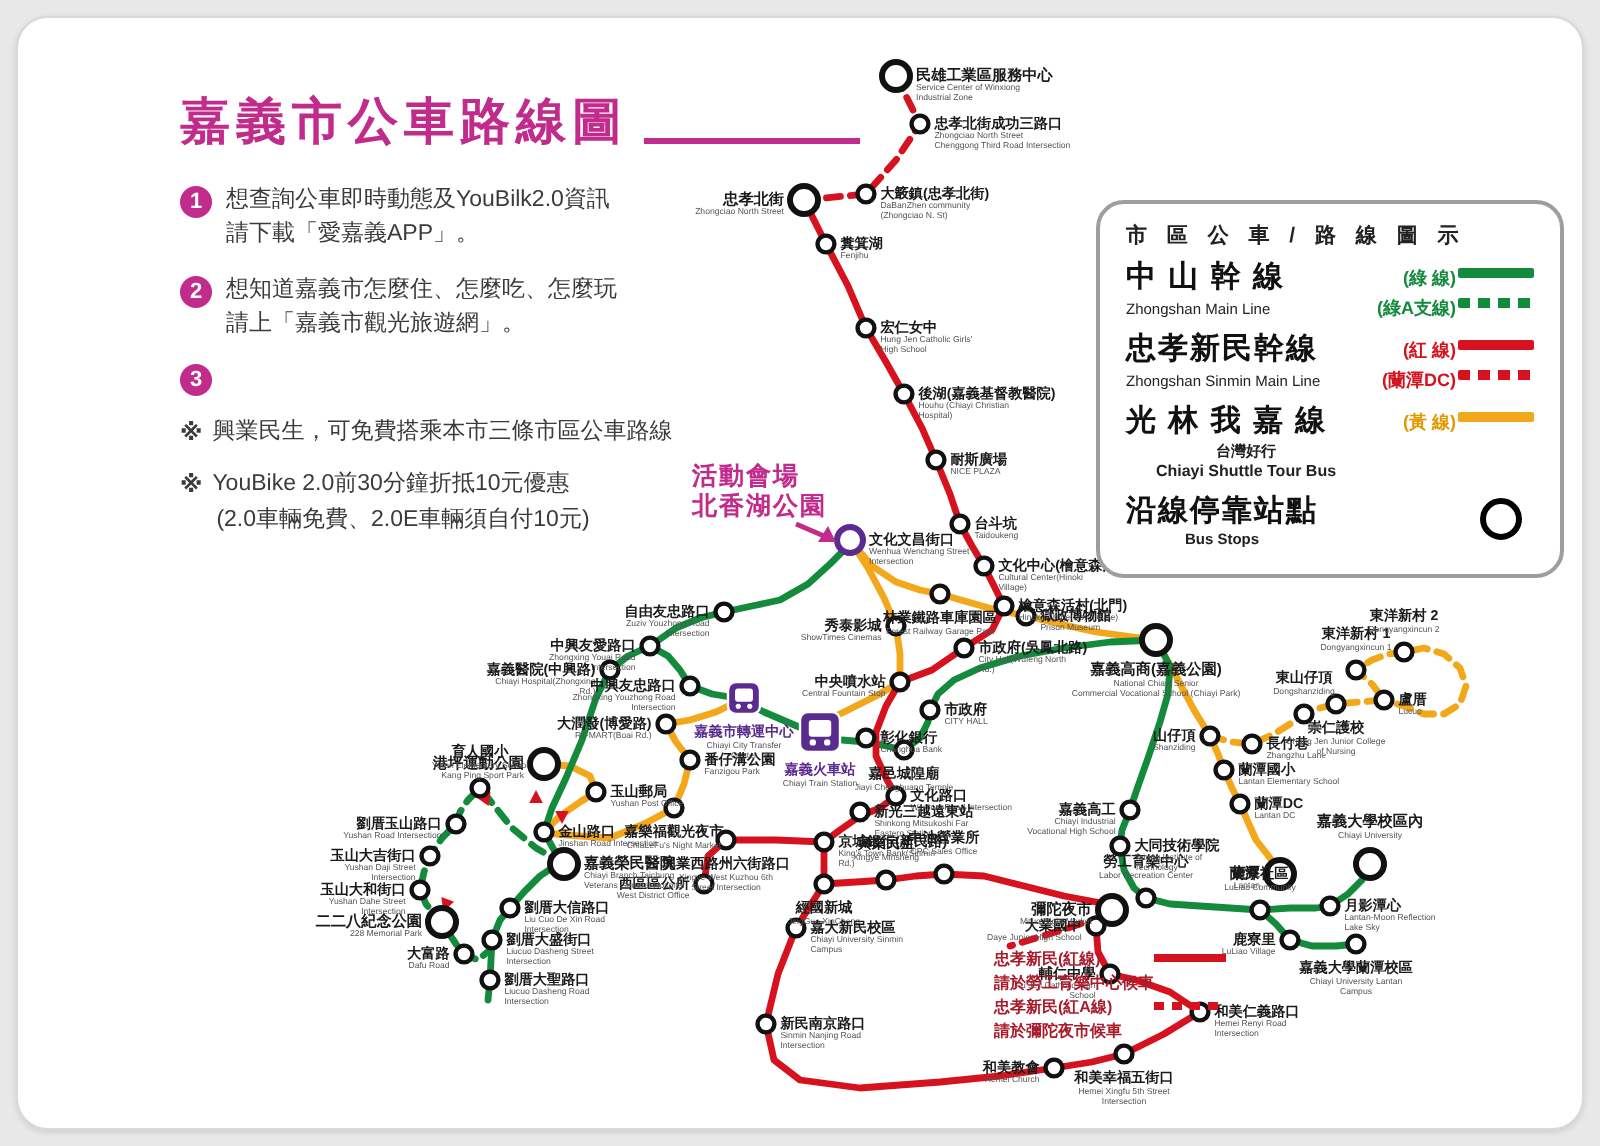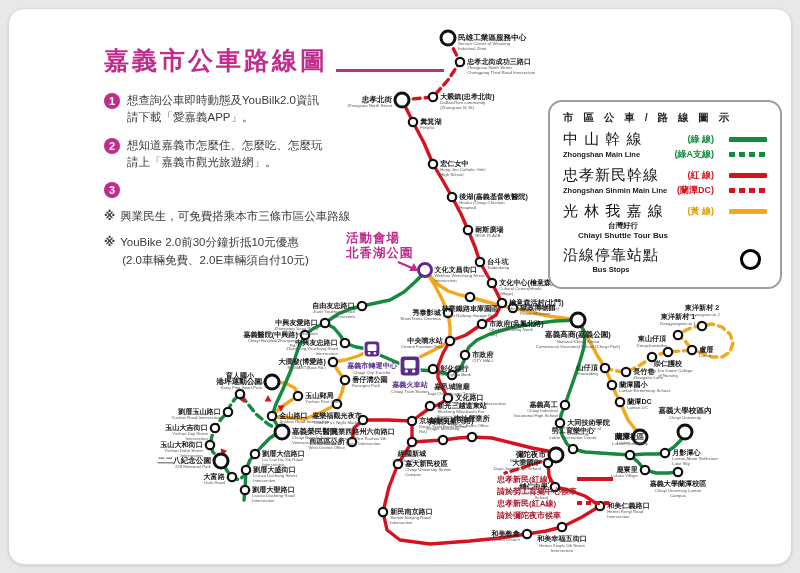--- a/index.html
+++ b/index.html
@@ -7,44 +7,44 @@
     --magenta:#c02b8c; --darkred:#a81c2c; --ink:#3b3b3b;
   }
   html,body{margin:0;padding:0}
   body{width:800px;height:573px;position:relative;background:#e8e8e8;
        font-family:"Liberation Sans","DejaVu Sans",sans-serif;overflow:hidden}
   .card{position:absolute;inset:8px;background:#fff;border:1px solid #d9d9d9;
         border-radius:16px;box-shadow:0 1px 3px rgba(0,0,0,.12)}
   #map{position:absolute;inset:0;width:800px;height:573px}
 
   
-  .panel{position:absolute;left:104px;top:44px;width:340px}
+  .panel{position:absolute;left:90px;top:44px;width:340px}
   .title-row{display:flex;align-items:flex-end;gap:8px}
   .title{font-size:25px;font-weight:bold;letter-spacing:3px;color:var(--magenta);white-space:nowrap}
   .title-underline{height:3px;background:var(--magenta);width:112px;margin-bottom:5px}
   .items{margin-top:15px}
   .item{display:flex;gap:7px;margin-bottom:10px;color:var(--ink)}
   .num{flex:none;width:16px;height:16px;border-radius:50%;background:var(--magenta);
        color:#fff;font-size:11px;font-weight:bold;display:flex;align-items:center;
        justify-content:center;margin-top:1px}
   .item-text,.note-text{font-size:11.5px;font-weight:normal;line-height:1.5}
   .note-item{display:flex;gap:5px;margin-bottom:9px;color:var(--ink)}
   .bullet{font-size:11.5px;font-weight:bold;margin-top:1px}
   .indent{padding-left:2px}
 
   
   .legend{position:absolute;left:548px;top:100px;width:234px;box-sizing:border-box;
           background:#fff;border:2px solid #9e9e9e;border-radius:14px;padding:9px 13px 7px}
   .lg-header{font-size:10.5px;font-weight:bold;letter-spacing:3.5px;color:#222;margin-bottom:5px}
   .lg-row{margin-bottom:6px}
   .lg-l{display:flex;align-items:center;justify-content:space-between;line-height:1.25}
-  .lg-zh{font-size:15px;font-weight:400;color:#111;letter-spacing:1px;white-space:nowrap}
-  .lg-en{font-size:7.5px;font-weight:bold;color:#222;white-space:nowrap}
+  .lg-zh{font-size:15px;font-weight:700;color:#111;letter-spacing:1px;white-space:nowrap}
+  .lg-en{font-size:7.5px;font-weight:normal;color:#222;white-space:nowrap}
   .lg-sub{font-size:7.5px;font-weight:bold;color:#222;text-align:center;width:120px}
-  .lg-tagline{display:flex;align-items:center;gap:15px}
+  .lg-tagline{display:flex;gap:1px}
   .lg-tag{font-size:9px;font-weight:bold;white-space:nowrap}
   .c-green{color:var(--green)} .c-red{color:var(--red)} .c-yellow{color:#e09a00}
   .sw{display:inline-block;width:38px;height:5px;border-radius:1px}
   .b-green{background:var(--green)} .b-red{background:var(--red)} .b-yellow{background:var(--yellow)}
   .dash-green{background:repeating-linear-gradient(90deg,var(--green) 0 6px,transparent 6px 10px)}
   .dash-red{background:repeating-linear-gradient(90deg,var(--red) 0 6px,transparent 6px 10px)}
   .ring{width:15px;height:15px;border:3.5px solid #000;border-radius:50%;margin-right:6px}
   .lg-busstop{display:flex;align-items:center;justify-content:space-between}
 </style>
 </head>

